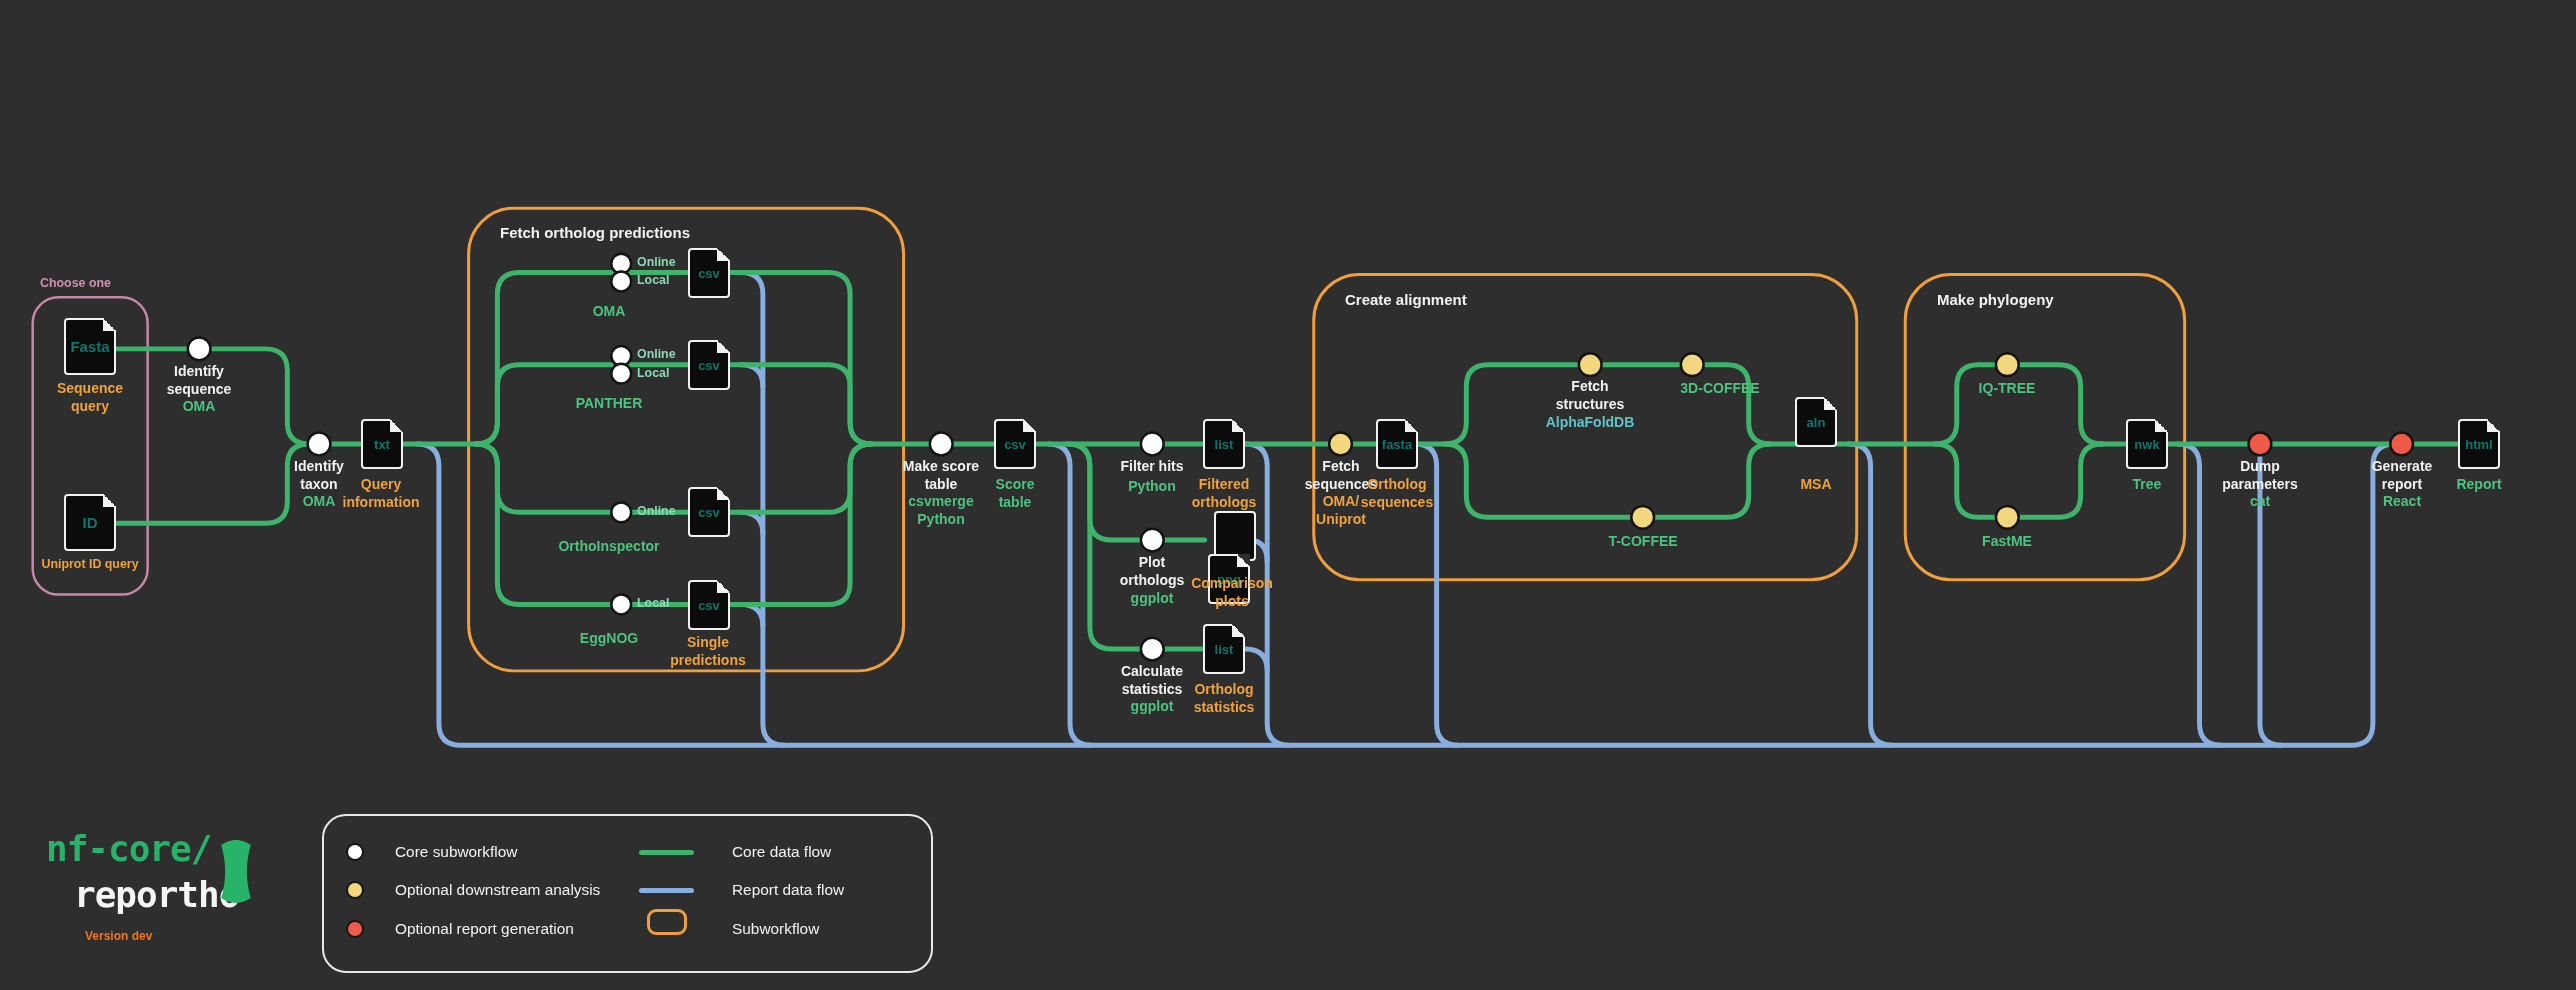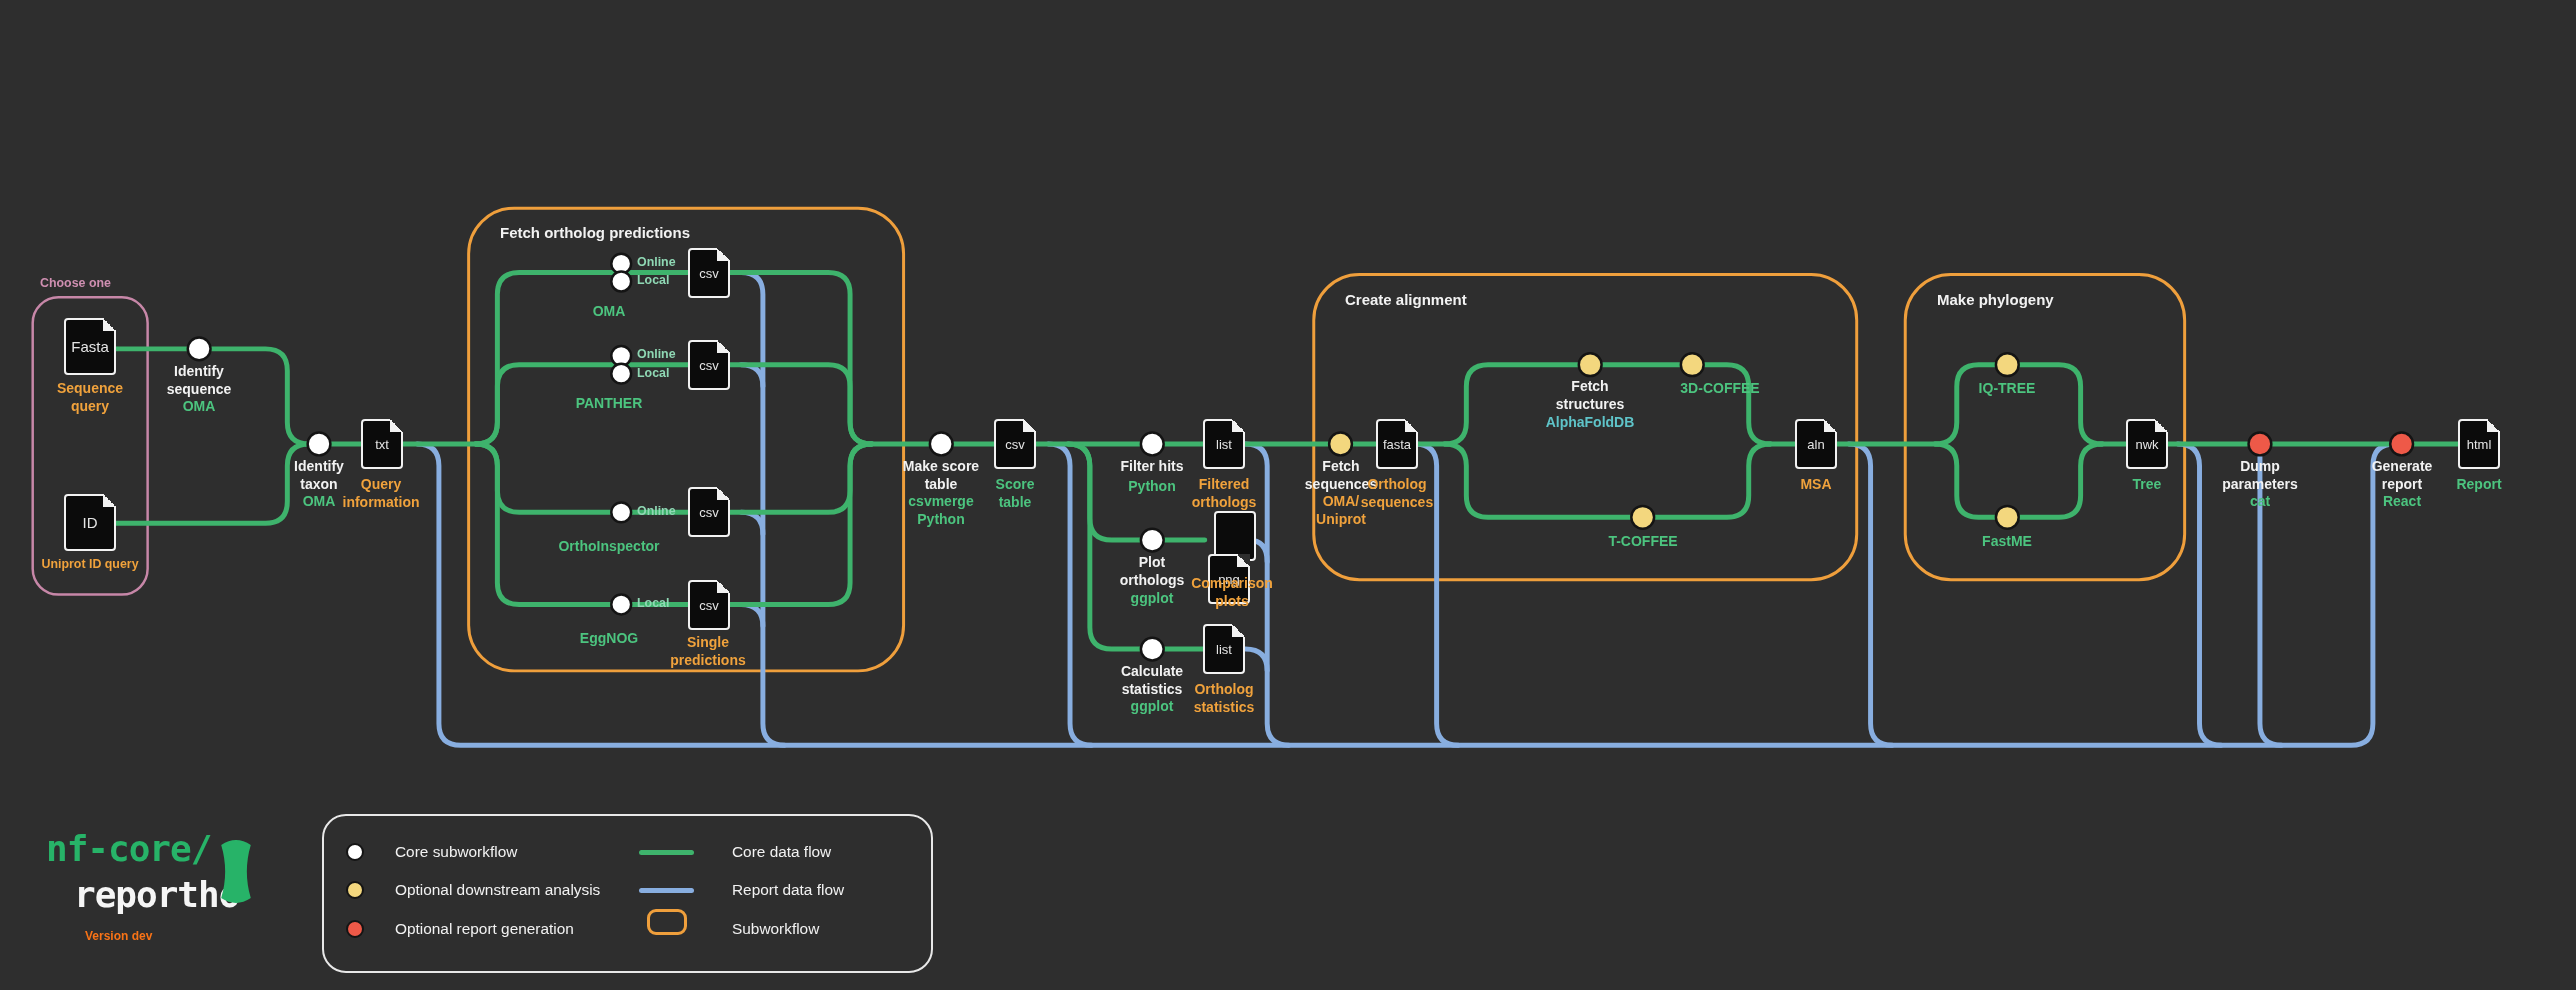--- a/index.html
+++ b/index.html
@@ -14,21 +14,21 @@
   .green  { color:#4cc47f; }
   .orange { color:#f0a23c; }
   .teal   { color:#5fc4c9; }
   .lgreen { color:#8fd8b4; }
   .pink   { color:#cf8fb1; }
   .boxtitle { font-size:15px; font-weight:bold; }
 
   .file-icon { position:absolute; width:42px; height:50px; background:#0b0b0b;
                border:2px solid #f2f2f2; border-radius:4px; box-sizing:border-box;
                display:flex; align-items:center; justify-content:center; }
-  .file-icon .ext { color:#e5e5e5; font-weight:normal; font-size:13px; }
+  .file-icon .ext { color:#0f766e; font-weight:bold; font-size:13px; }
   .file-icon .fold { position:absolute; top:-2px; right:-2px; width:13px; height:13px;
                background:linear-gradient(225deg,#2e2e2e 0%,#2e2e2e 50%,#f2f2f2 50%,#f2f2f2 100%); }
   .file-icon.big { width:52px; height:57px; }
   .file-icon.big .ext { font-size:15px; }
   .file-icon.back { background:#0b0b0b; }
 
   .legend { position:absolute; left:322px; top:814px; width:607px; height:155px;
             border:2px solid #e8e8e8; border-radius:24px; }
   .legend .dot { position:absolute; width:18px; height:18px; border-radius:50%;
                  border:2.5px solid #141414; box-sizing:border-box; }
@@ -238,21 +238,21 @@
 
   <div class="lbl left boxtitle" style="left:1345px; top:291px;">Create alignment</div>
 
   <div class="lbl" style="left:1590px; top:378px;">Fetch
 structures</div>
   <div class="lbl teal" style="left:1590px; top:414px;">AlphaFoldDB</div>
 
   <div class="lbl green" style="left:1692px; top:380px;margin-left:28px;">3D-COFFEE</div>
   <div class="lbl green" style="left:1643px; top:533px;">T-COFFEE</div>
 
-  <div class="file-icon" style="left:1795px; top:419px;">
+  <div class="file-icon" style="left:1795px; top:397px;">
     <span class="fold"></span>
     <span class="ext">aln</span>
   </div>
   <div class="lbl orange" style="left:1816px; top:476px;">MSA</div>
 
   <div class="lbl left boxtitle" style="left:1937px; top:291px;">Make phylogeny</div>
 
   <div class="lbl green" style="left:2007px; top:380px;">IQ-TREE</div>
   <div class="lbl green" style="left:2007px; top:533px;">FastME</div>
 

